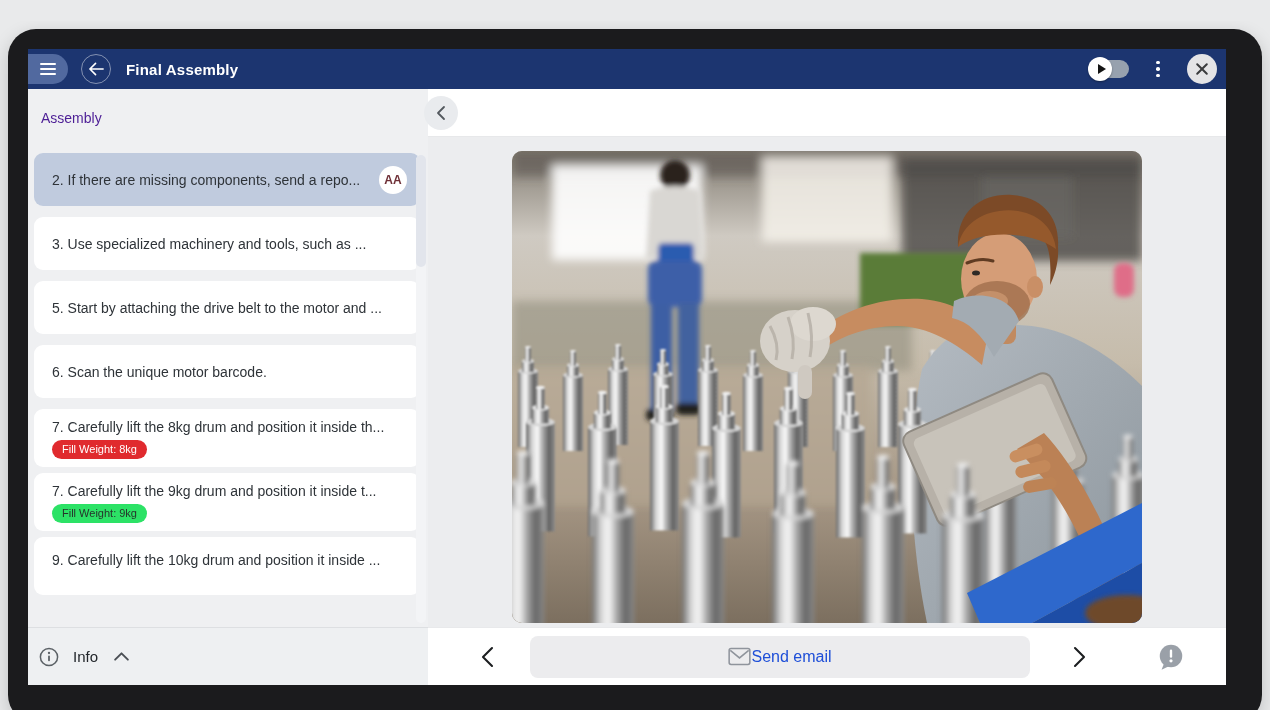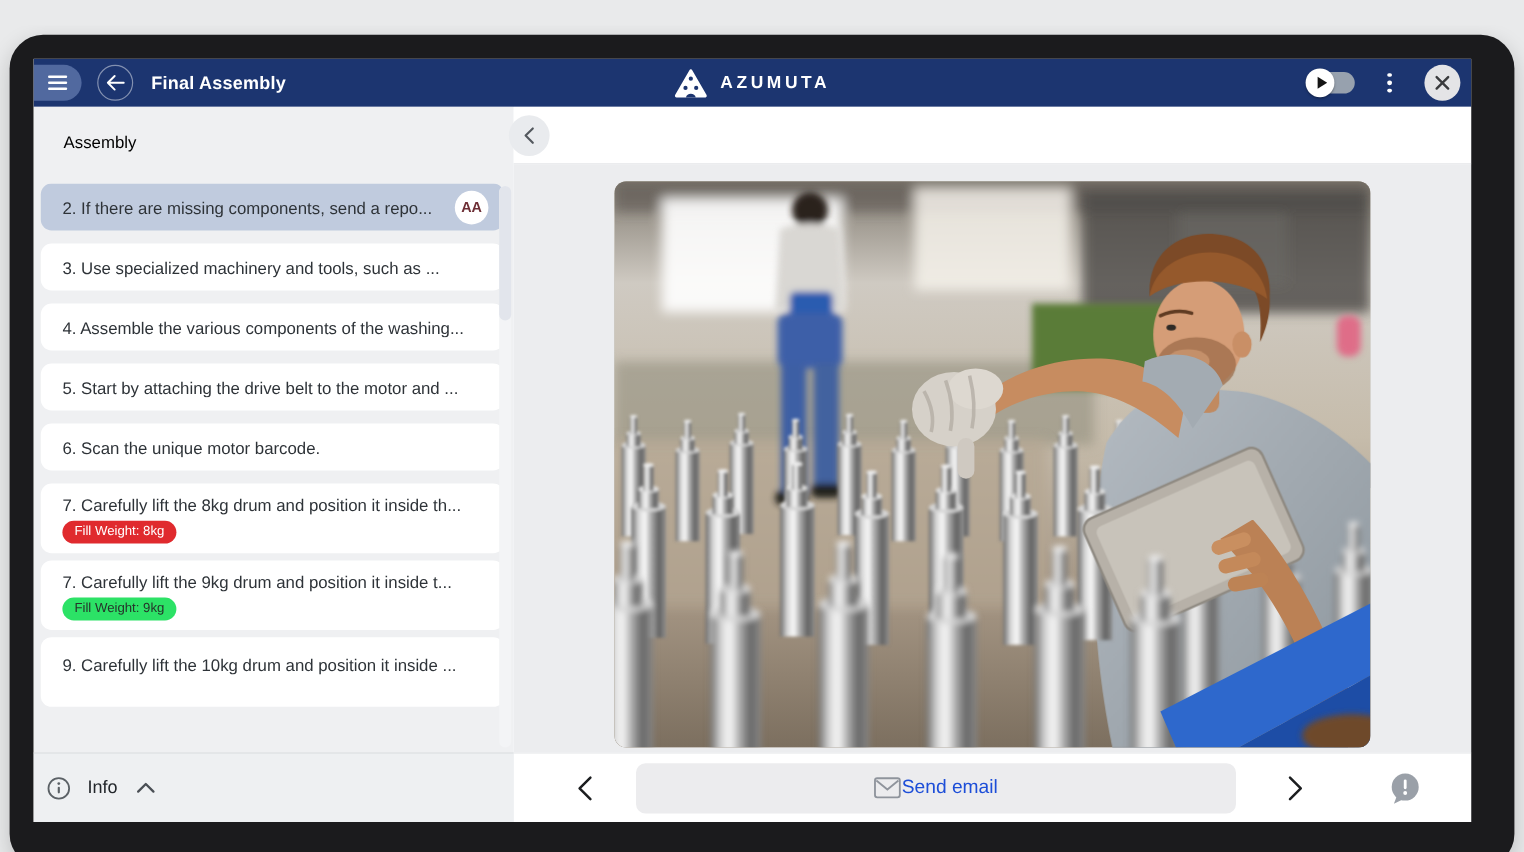--- a/index.html
+++ b/index.html
@@ -22,23 +22,23 @@
   .play-tri { width:0; height:0; border-left:8px solid #141414; border-top:5px solid transparent; border-bottom:5px solid transparent; margin-left:3px; }
   .kebab { display:flex; flex-direction:column; gap:3px; padding:4px; cursor:pointer; background:none; border:none; }
   .kebab i { width:3.6px; height:3.6px; background:#fff; border-radius:50%; }
   .close-btn { width:30px; height:30px; border:none; border-radius:50%; background:#e4e4e6; display:flex; align-items:center; justify-content:center; cursor:pointer; }
 
   
   .app-body { display:flex; height:596px; }
 
   
   .sidebar { position:relative; width:400px; background:#eff0f2; flex:none; }
-  .sidebar-header { padding:21px 0 0 25px; font-size:14px; color:#000000; }
+  .sidebar-header { padding:21px 0 0 13px; font-size:14px; color:#4c1d95; }
   .step-list { position:absolute; left:0; right:0; top:64px; bottom:58px; overflow:hidden; padding:0 8px 0 6px; }
-  .step-card { background:#fff; border-radius:9px; height:39px; margin-bottom:11px; display:flex; align-items:center; padding:0 13px 0 18px; cursor:pointer; }
+  .step-card { background:#fff; border-radius:9px; height:53px; margin-bottom:11px; display:flex; align-items:center; padding:0 13px 0 18px; cursor:pointer; }
   .step-card .lbl { flex:1; font-size:14px; color:#2e3338; white-space:nowrap; overflow:hidden; }
   .step-card.active { background:#c0cbde; }
   .step-card.has-badge { height:58px; margin-bottom:6px; flex-direction:column; align-items:flex-start; justify-content:flex-start; padding-top:10px; }
   .step-card.has-badge .lbl { flex:none; width:100%; }
   .step-card:last-child { height:58px; align-items:flex-start; padding-top:15px; }
   .step-badge { display:inline-block; margin-top:5px; font-size:11px; font-weight:500; line-height:1; padding:3.5px 10px 4.5px; border-radius:10px; }
   .avatar { flex:none; width:28px; height:28px; border-radius:50%; background:#ffffff; color:#6e2f36; font-size:12px; font-weight:700; display:flex; align-items:center; justify-content:center; margin-left:10px; }
   .scroll-track { position:absolute; right:2px; top:66px; bottom:62px; width:10px; border-radius:5px; background:#f3f4f6; }
   .scroll-thumb { width:10px; height:112px; border-radius:5px; background:#e2e5ec; cursor:pointer; }
   .sidebar-footer { position:absolute; left:0; right:0; bottom:0; height:58px; background:#eef0f2; border-top:1px solid #dddfe2; display:flex; align-items:center; padding-left:11px; gap:14px; cursor:pointer; }
@@ -71,30 +71,20 @@
           <span></span>
           <span></span>
       </button>
       <button class="back-circle">
         <svg width="17" height="14" viewBox="0 0 18 14">
             <path d="M8 1 L2 7 L8 13 M2 7 H16" stroke="#fff" stroke-width="1.7" fill="none" stroke-linecap="round" stroke-linejoin="round"></path>
           </svg>
       </button>
       <span class="topbar-title">Final Assembly</span>
 
-      <div class="logo">
-        <svg width="27" height="25" viewBox="0 0 26 24">
-          <path d="M13 2 L24.5 22 H1.5 Z" fill="#fff" stroke="#fff" stroke-width="2.6" stroke-linejoin="round"></path>
-          <circle cx="13" cy="8.2" r="1.7" fill="#1c3570"></circle>
-          <circle cx="8.7" cy="15.6" r="1.7" fill="#1c3570"></circle>
-          <circle cx="17.3" cy="15.6" r="1.7" fill="#1c3570"></circle>
-          <path d="M9 23.3 A4.2 4.2 0 0 1 17 23.3 Z" fill="#1c3570"></path>
-        </svg>
-        <span class="logo-text">AZUMUTA</span>
-      </div>
 
       <div class="topbar-right">
         <div class="toggle">
           <div class="knob">
               <i class="play-tri"></i>
             </div>
         </div>
         <button class="kebab">
             <i></i>
             <i></i>
@@ -114,24 +104,20 @@
         <div class="sidebar-header">Assembly</div>
 
         <div class="step-list">
             <div class="step-card active">
     <span class="lbl">2. If there are missing components, send a repo...</span>
 
     <span class="avatar">AA</span>
   </div>
             <div class="step-card">
     <span class="lbl">3. Use specialized machinery and tools, such as ...</span>
-
-  </div>
-            <div class="step-card">
-    <span class="lbl">4. Assemble the various components of the washing...</span>
 
   </div>
             <div class="step-card">
     <span class="lbl">5. Start by attaching the drive belt to the motor and ...</span>
 
   </div>
             <div class="step-card">
     <span class="lbl">6. Scan the unique motor barcode.</span>
 
   </div>

